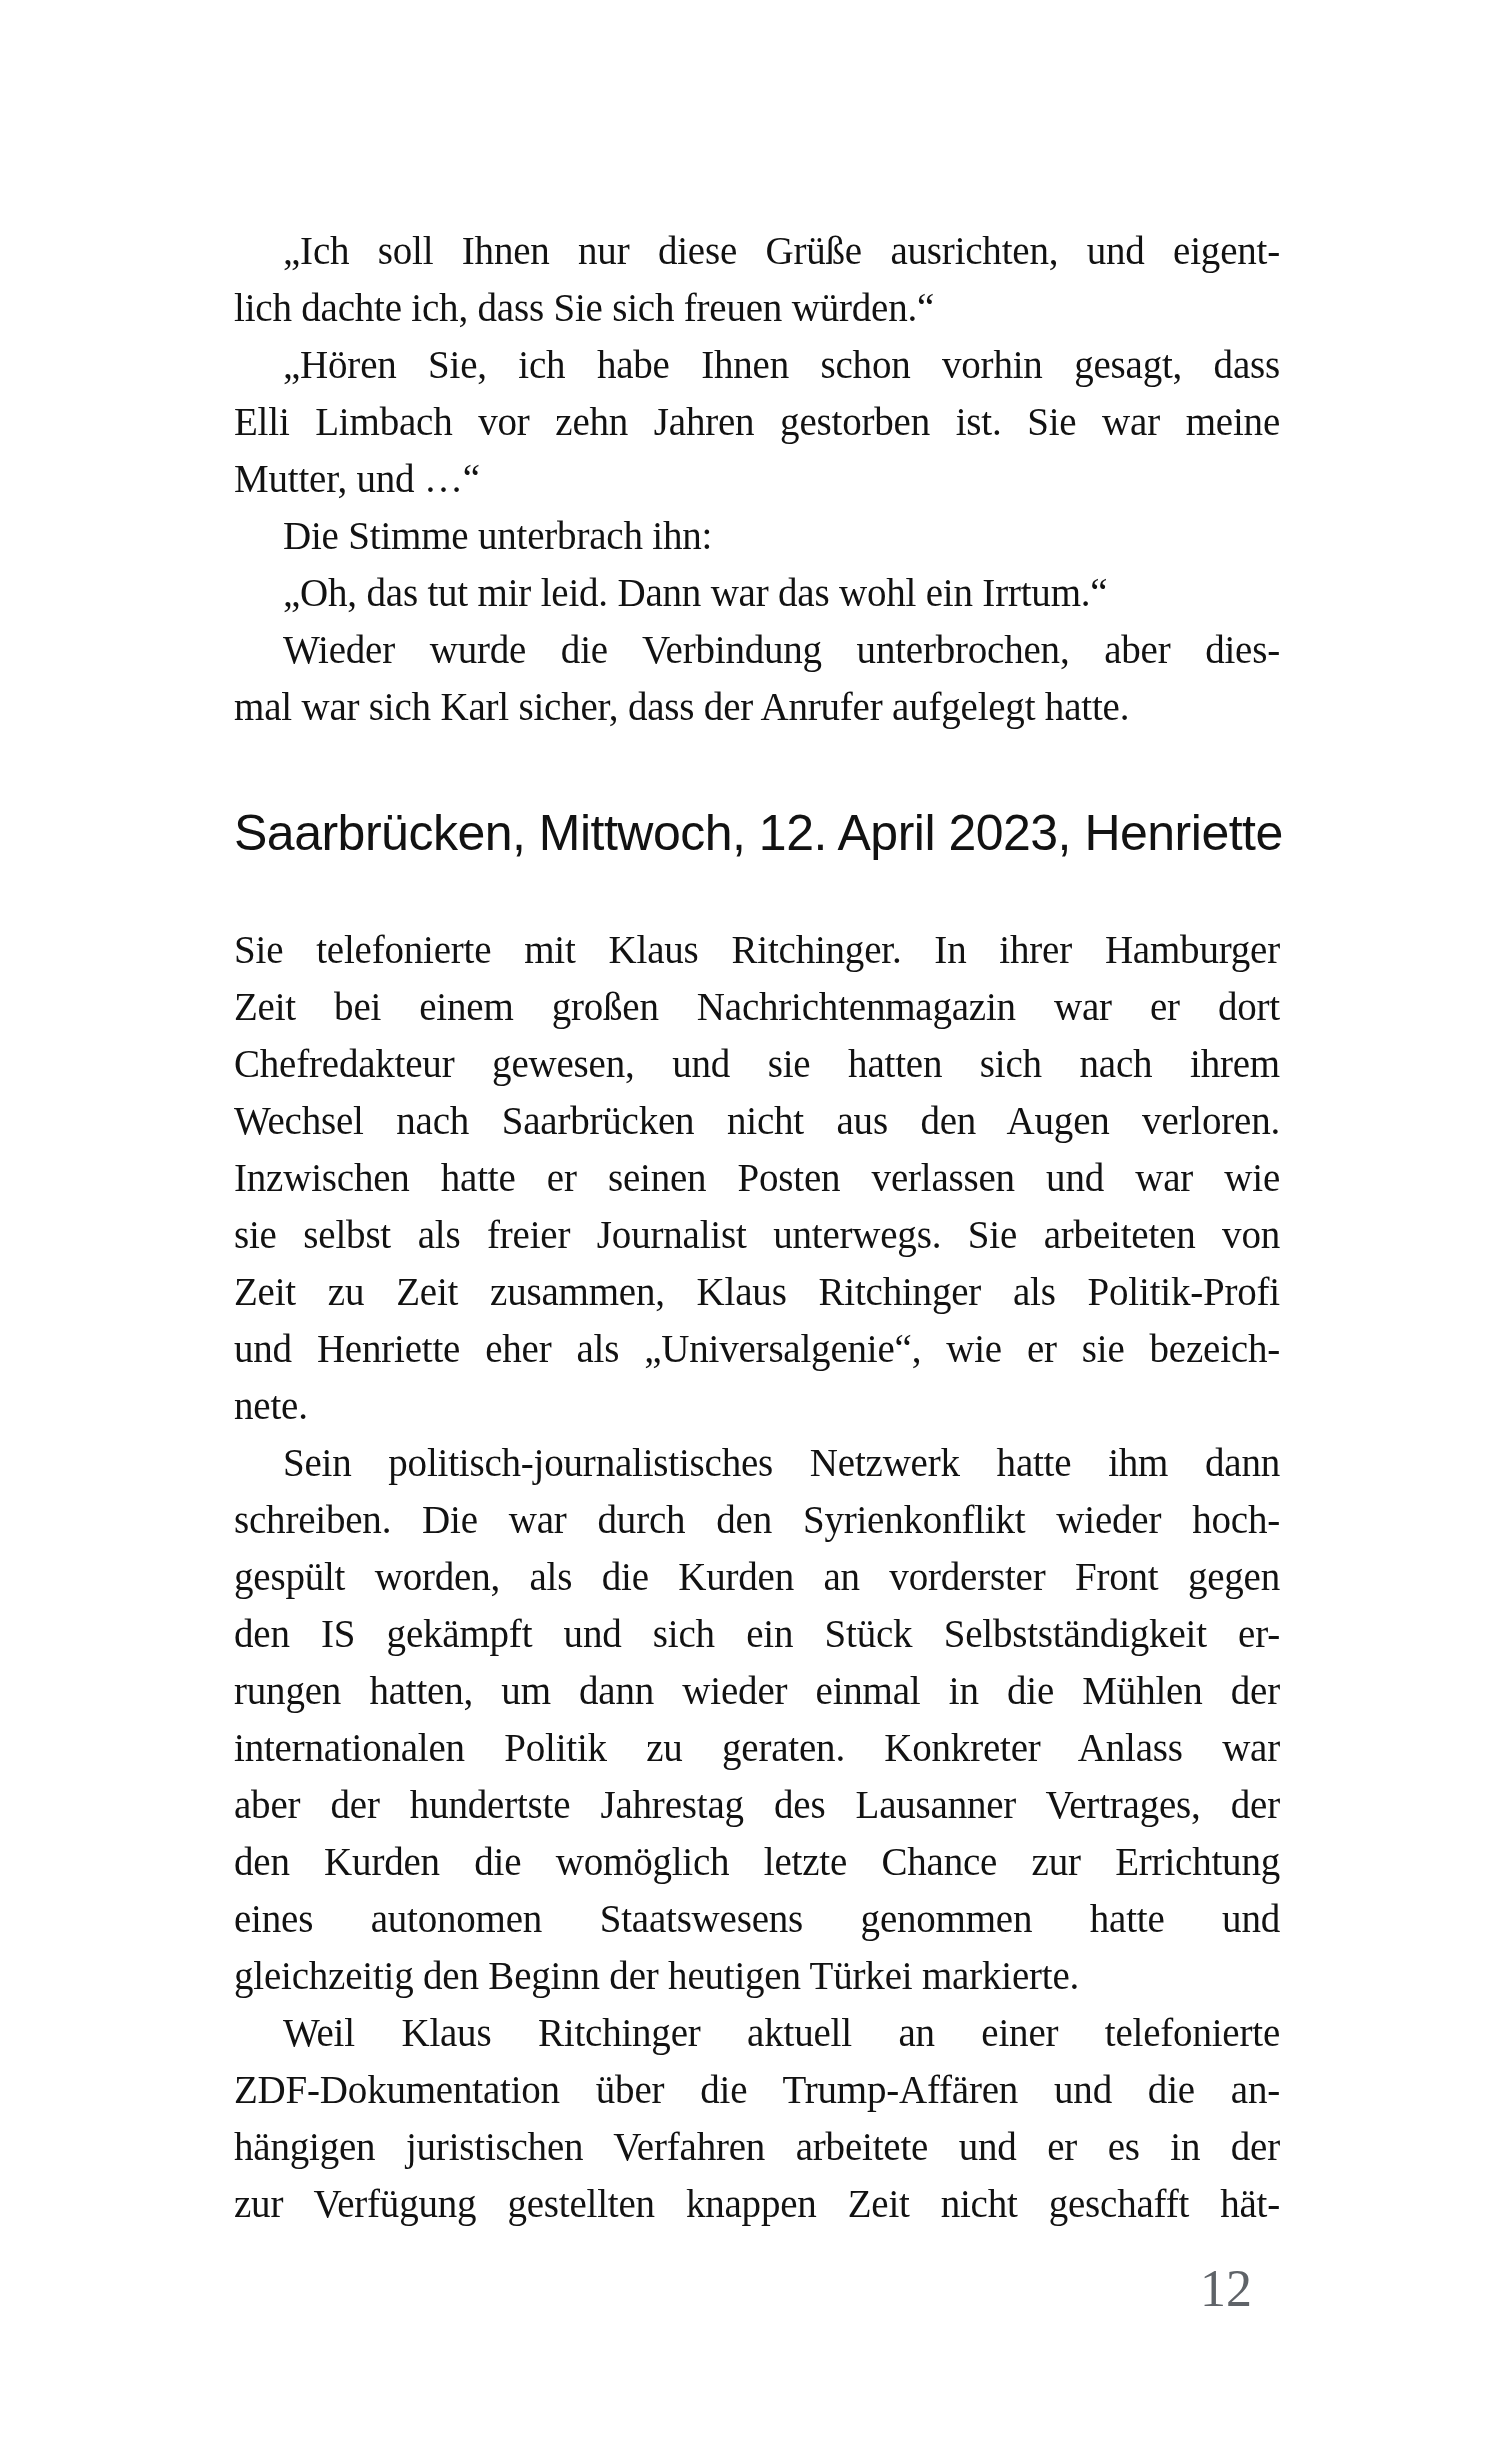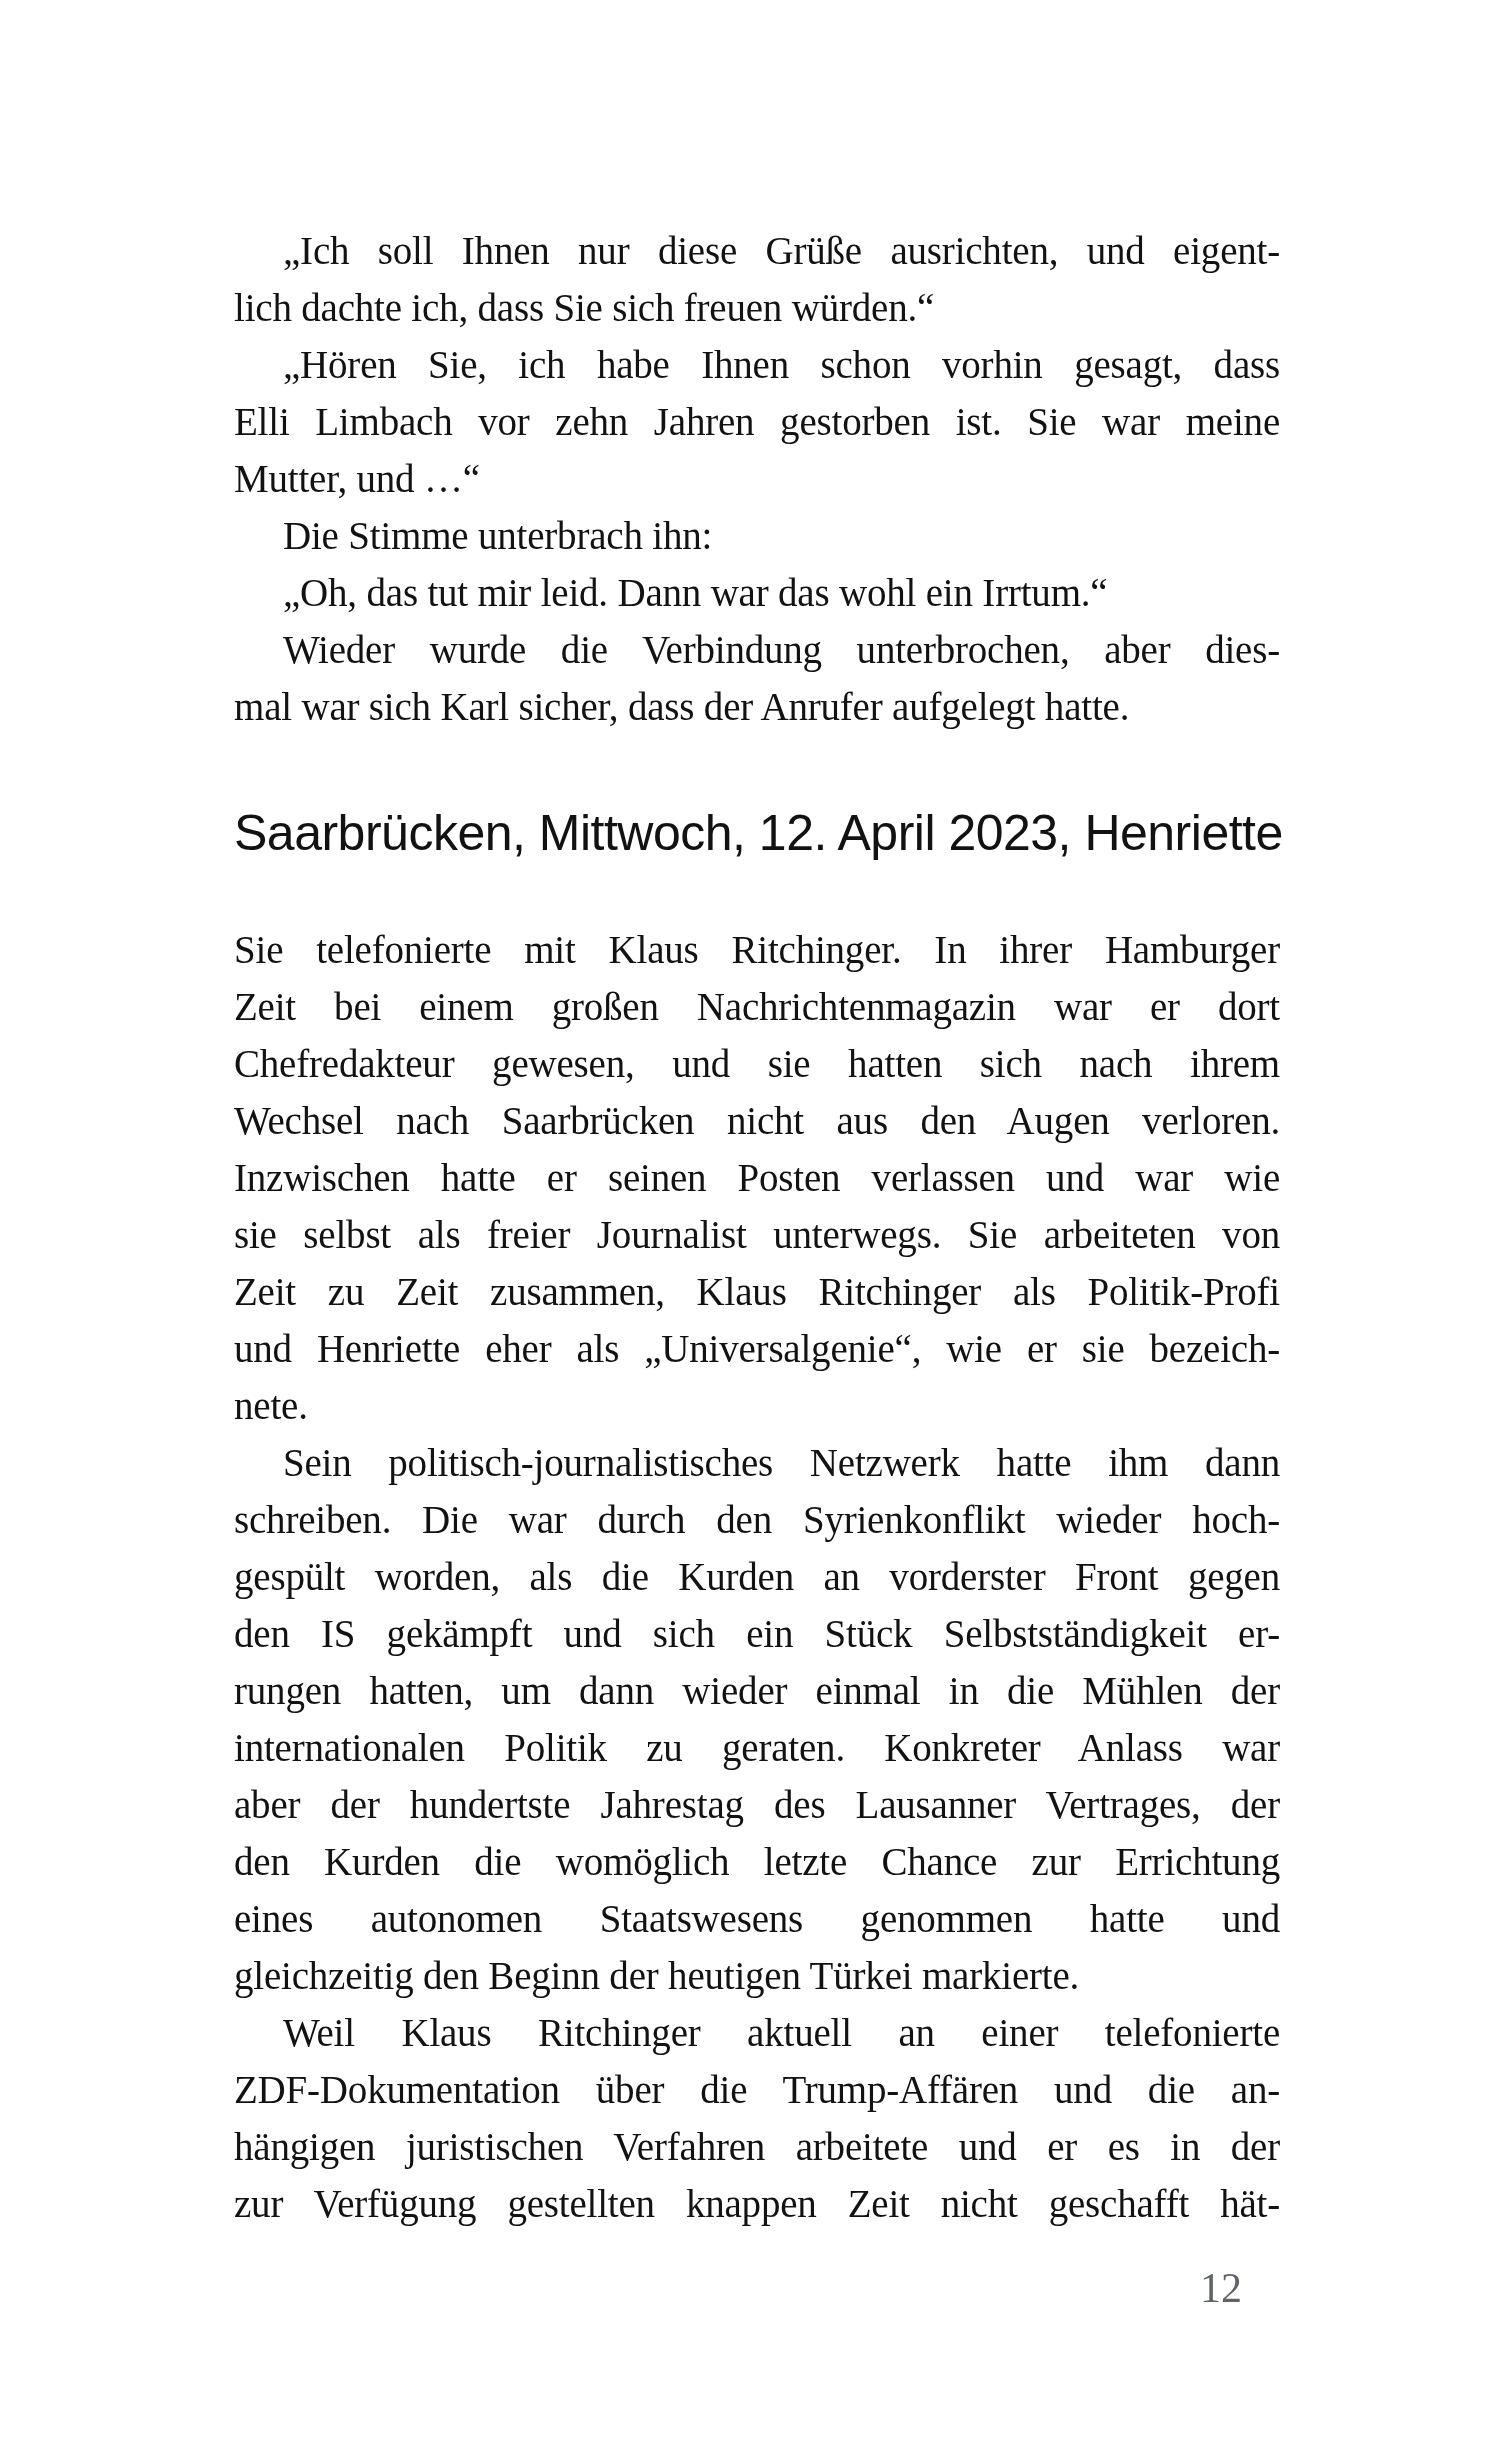--- a/index.html
+++ b/index.html
@@ -36,21 +36,21 @@
     font-size:50px;
     line-height:57px;
     letter-spacing:-0.5px;
     margin:70px 0 59px 0;
     white-space:nowrap;
   }
   .pagenum{
     position:absolute;
     left:1200px;
     top:2260px;
-    font-size:42px;
+    font-size:52px;
     line-height:57px;
     letter-spacing:0;
   }
 </style>
 </head>
 <body>
 
 <div class="page" style="background: rgb(255, 255, 255); color: rgb(18, 18, 18);">
   <div class="textblock">
     <section>

